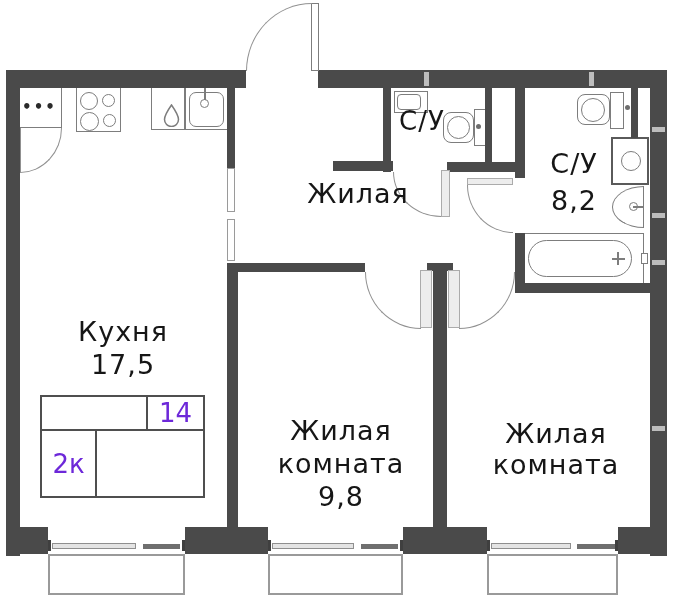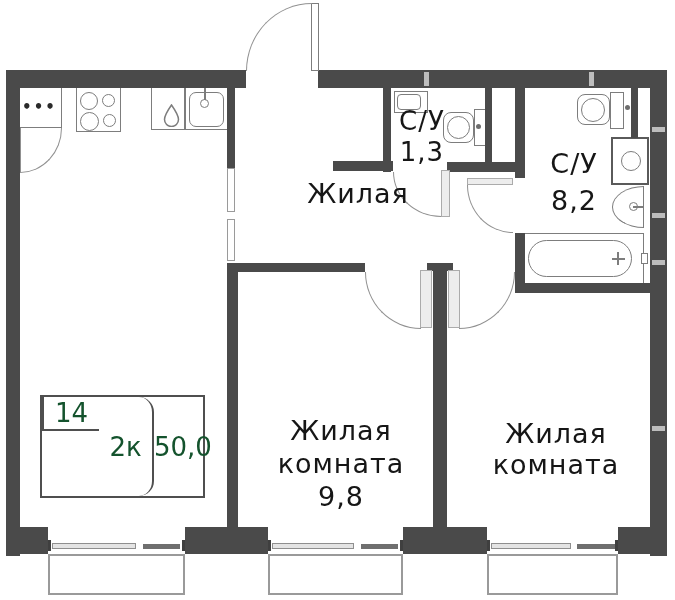--- a/index.html
+++ b/index.html
@@ -27,29 +27,29 @@
   .basin45 { position:absolute; border:1.5px solid #7d7d7d; background:#fff; z-index:1;
     border-radius:100% 0 0 100% / 50% 0 0 50%; }
   .room-label { position:absolute; text-align:center; font-size:27px; letter-spacing:1px; color:#161616; z-index:5; }
   .room-label div { white-space:nowrap; }
   .window { position:absolute; top:527px; height:27px; background:#fff; z-index:2; }
   .window .g1 { position:absolute; top:16px; height:6px; border:1px solid #8f8f8f; background:#e4e4e4; }
   .window .g2 { position:absolute; top:17px; height:5px; background:#6f6f6f; }
   .window .tick { position:absolute; top:13px; width:3px; height:11px; background:#3f3f3f; }
   .sill { position:absolute; top:554px; height:41px; border:2px solid #9a9a9a; background:#fff; z-index:2; }
   .itable { position:absolute; left:40px; top:395px; width:165px; height:103px; border:2px solid #4f4f4f;
-    background:#fff; display:flex; flex-direction:row; font-size:26px; color:#14532d; z-index:6; }
+    background:#fff; display:flex; flex-direction:column; font-size:26px; color:#6d28d9; z-index:6; }
   .itable .row { display:flex; border-bottom:2px solid #4f4f4f; }
   .itable .row:last-child { border-bottom:none; flex:1; }
   .itable .cell { display:flex; align-items:center; justify-content:center; }
   .r1 { height:34px; } .r2 { height:33px; }
   .c-logo { flex:1; border-right:2px solid #4f4f4f; }
   .c-num  { width:55px; }
   .c-full { flex:1; letter-spacing:1px; }
-  .c-type { width:55px; border-right:2px solid #4f4f4f;border-radius:15px; }
+  .c-type { width:55px; border-right:2px solid #4f4f4f; }
   .c-area { flex:1; justify-content:flex-end !important; padding-right:8px; }
   .dots { width:100%; height:100%; display:flex; align-items:center; justify-content:center;
     font-size:15px; font-weight:bold; letter-spacing:2px; color:#2a2a2a; }
 </style>
 </head>
 <body>
 
 <div id="plan">
 
   <div class="fx" style="left:17px;top:86px;width:45px;height:42px;">
@@ -160,26 +160,29 @@
   <div class="sill" style="left:268px;width:135px;"></div>
 
   <div class="window" style="left:487px;width:131px;">
     <div class="tick" style="left:0;"></div>
     <div class="g1" style="left:4px;width:80px;"></div>
     <div class="g2" style="left:90px;width:38px;"></div>
     <div class="tick" style="right:0;"></div>
   </div>
   <div class="sill" style="left:487px;width:131px;"></div>
 
+  <div class="room-label" style="left:38px;top:315px;width:170px;line-height:33px;">
+    <div>Кухня</div>
+    <div>17,5</div>
+  </div>
   <div class="room-label" style="left:298px;top:179px;width:120px;line-height:29px;">
     <div>Жилая</div>
   </div>
   <div class="room-label" style="left:390px;top:106px;width:64px;line-height:31px;font-size:26px;">
     <div>С/У</div>
-    <div>1,3</div>
   </div>
   <div class="room-label" style="left:538px;top:145px;width:72px;line-height:37px;">
     <div>С/У</div>
     <div>8,2</div>
   </div>
   <div class="room-label" style="left:255px;top:414px;width:172px;line-height:33px;">
     <div>Жилая</div>
     <div>комната</div>
     <div>9,8</div>
   </div>
@@ -188,17 +191,16 @@
     <div>комната</div>
   </div>
 
   <div class="itable">
     <div class="row r1">
       <div class="cell c-logo"></div>
       <div class="cell c-num">14</div>
     </div>
     <div class="row">
       <div class="cell c-type">2к</div>
-      <div class="cell c-area">50,0</div>
     </div>
   </div>
 
 </div>
 
 </body></html>

